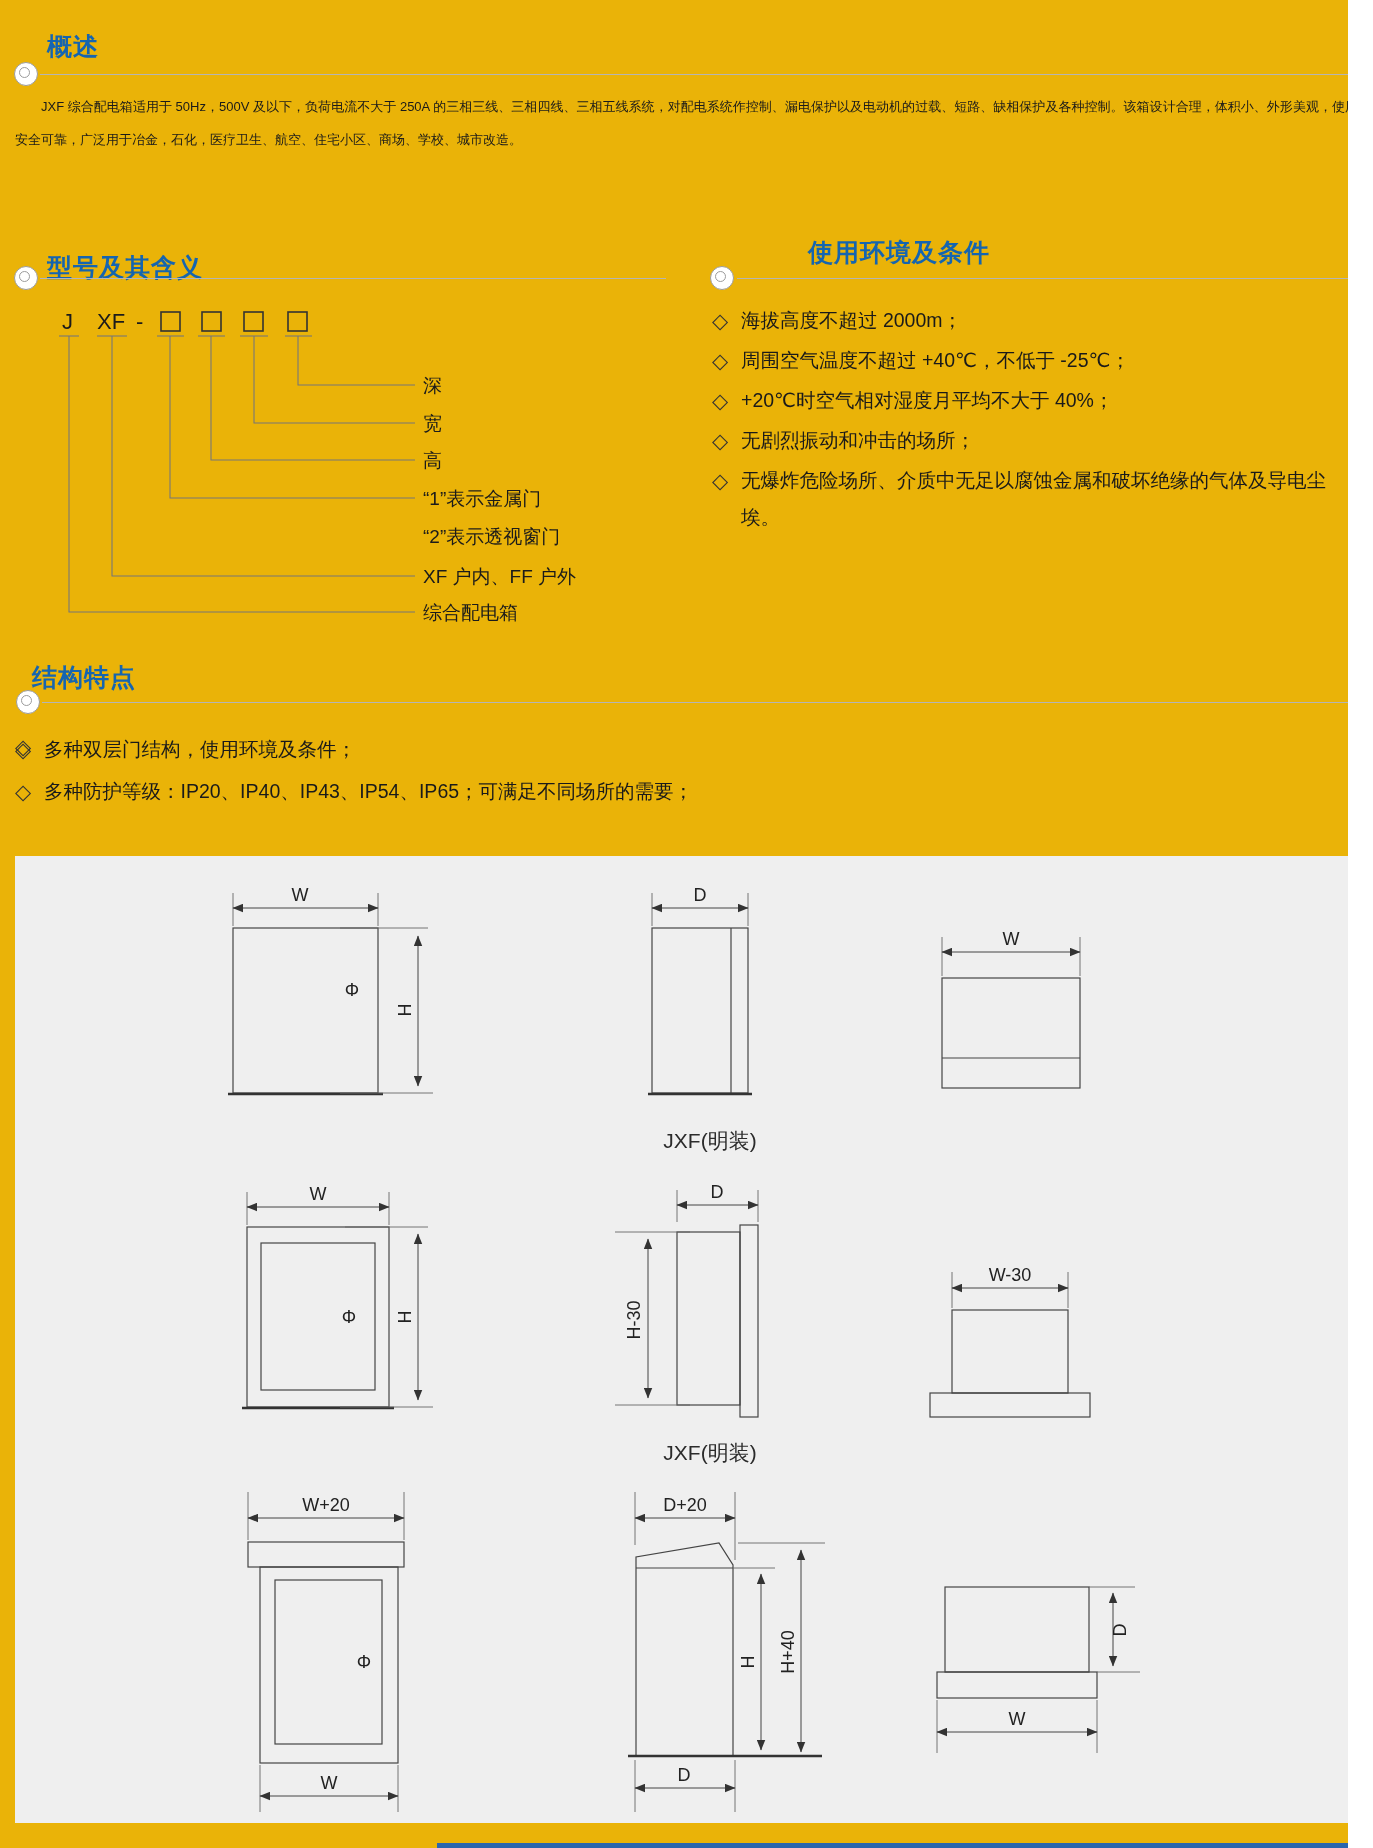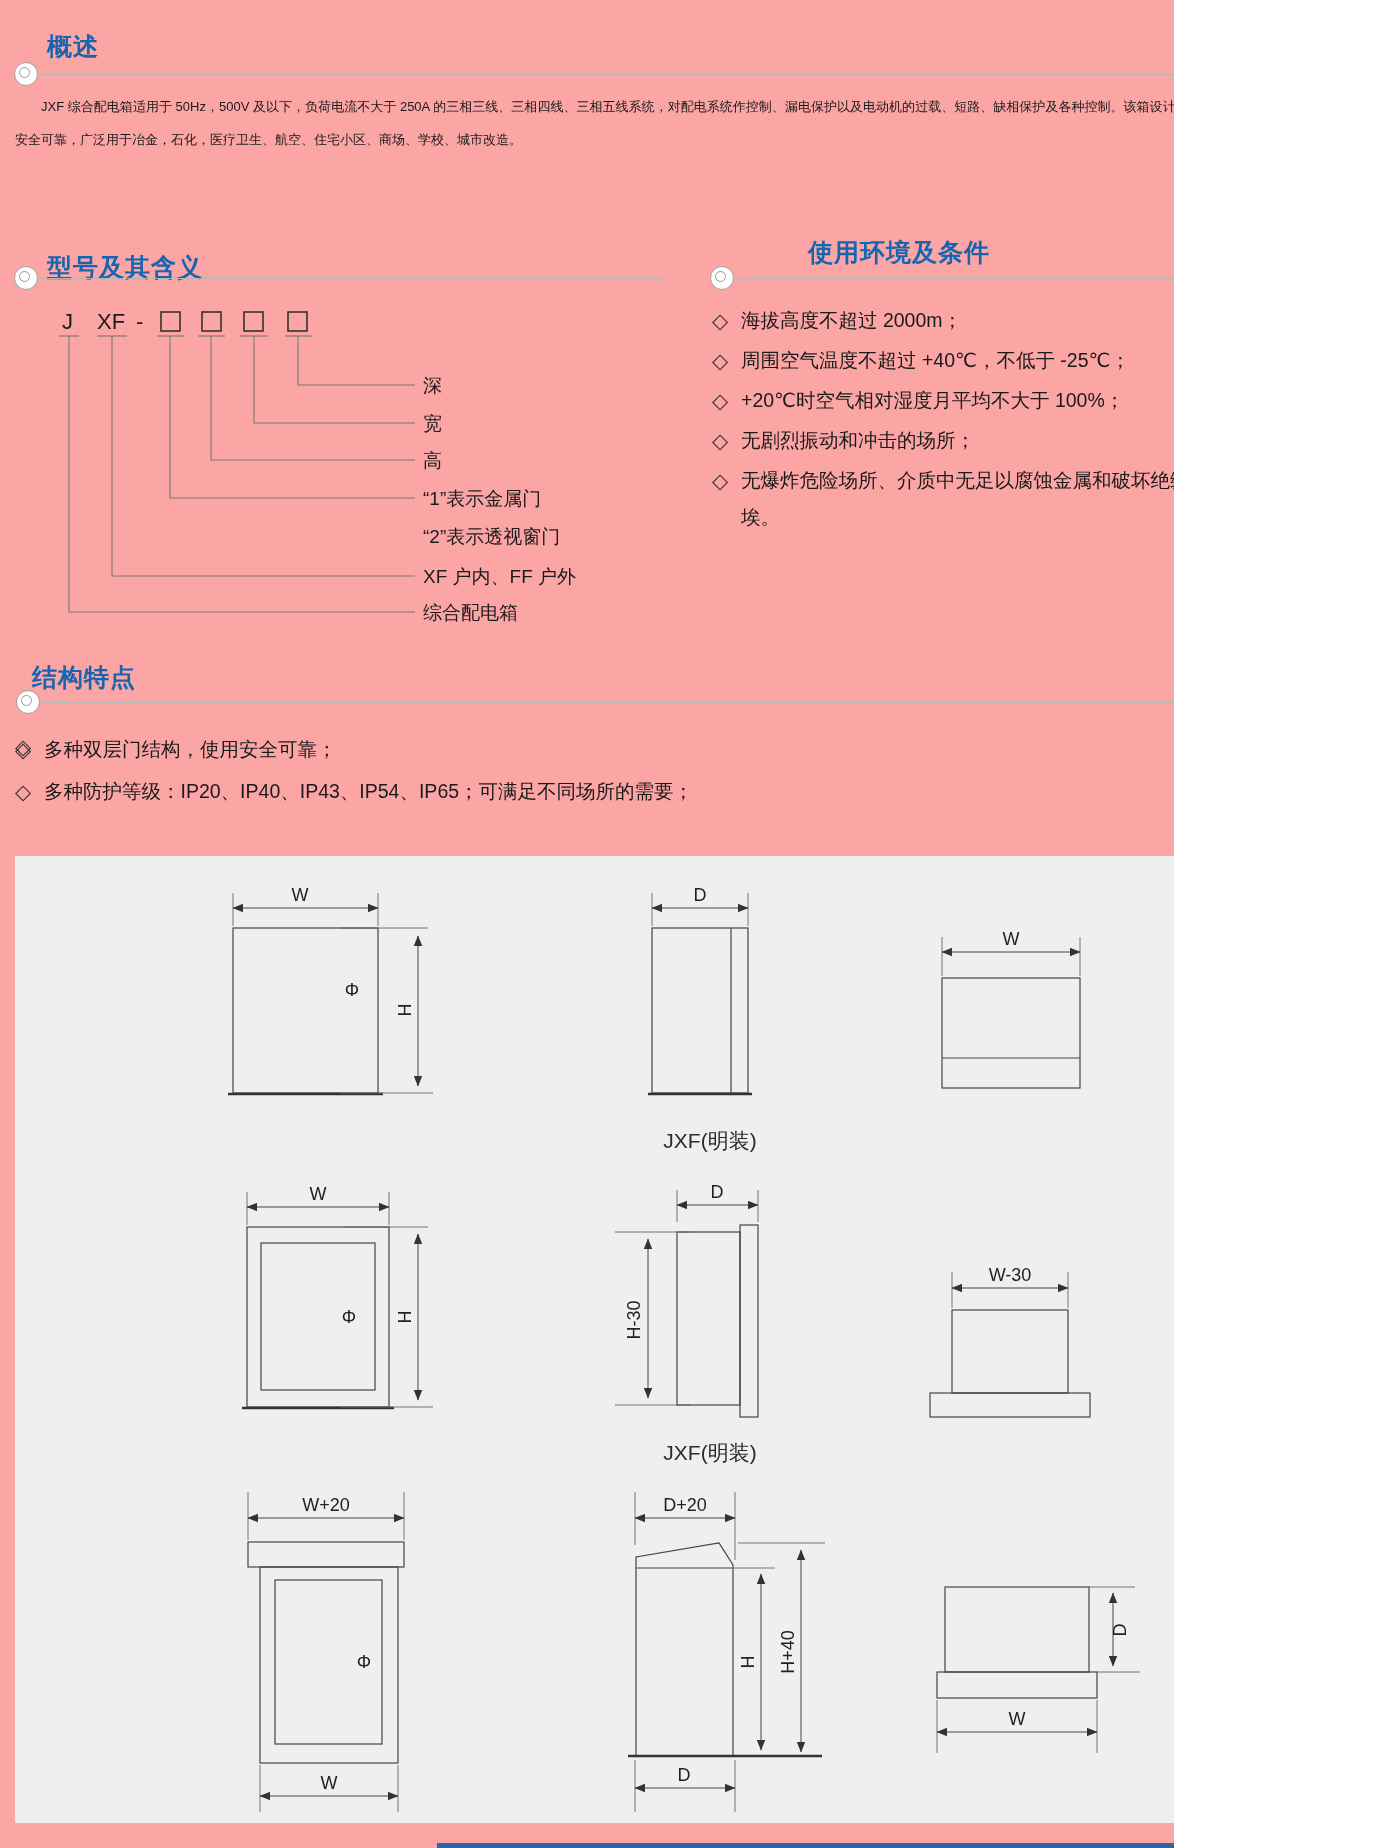--- a/index.html
+++ b/index.html
@@ -2,21 +2,21 @@
 <html style="--heading-blue: #1565b0; --panel-gray: #efefef; --bottom-bar-blue: #2a66ae;"><head>
 <meta charset="utf-8">
 <style>
   :root{
     --heading-blue:#1565b0;
     --panel-gray:#efefef;
     --bottom-bar-blue:#2a66ae;
   }
   html,body{margin:0;padding:0;background:#fff;}
   #page{
-    position:relative;width:1174px;height:1848px;background:#fca5a5;overflow:hidden;
+    position:relative;width:1348px;height:1848px;background:#eab308;overflow:hidden;
     font-family:"Liberation Sans","DejaVu Sans",sans-serif;color:#1b1b1b;
   }
   .sec-heading{
     position:absolute;font-size:25px;font-weight:bold;color:var(--heading-blue);
     letter-spacing:1px;white-space:nowrap;
   }
   .rule{position:absolute;height:1px;background:#b5b5b5;}
   .orn{
     position:absolute;width:24px;height:24px;border:1.6px solid #9c9c9c;border-radius:50%;
     background:#fff;box-sizing:border-box;z-index:2;
@@ -117,21 +117,21 @@
     <div class="item">
       <span class="dia">◇</span>
       <span>海拔高度不超过 2000m；</span>
     </div>
     <div class="item">
       <span class="dia">◇</span>
       <span>周围空气温度不超过 +40℃，不低于 -25℃；</span>
     </div>
     <div class="item">
       <span class="dia">◇</span>
-      <span>+20℃时空气相对湿度月平均不大于 100%；</span>
+      <span>+20℃时空气相对湿度月平均不大于 40%；</span>
     </div>
     <div class="item">
       <span class="dia">◇</span>
       <span>无剧烈振动和冲击的场所；</span>
     </div>
     <div class="item">
       <span class="dia">◇</span>
       <span>无爆炸危险场所、介质中无足以腐蚀金属和破坏绝缘的气体及导电尘埃。</span>
     </div>
   </div>
@@ -139,21 +139,21 @@
   <div class="sec-heading" style="left:32px;top:661px;">结构特点</div>
   <div class="rule" style="left:42px;top:702px;width:1316px;"></div>
   <div class="orn" style="left:16px;top:690px;"></div>
 
   <div class="dlist" style="left:15px;top:727px;width:1343px;">
     <div class="item" style="line-height:39px;">
       <span class="dia">◇</span>
     </div>
     <div class="item" style="line-height:39px;">
       <span class="dia">◇</span>
-      <span>多种双层门结构，使用安全可靠；</span>
+      <span>多种双层门结构，使用环境及条件；</span>
     </div>
     <div class="item" style="line-height:39px;">
       <span class="dia">◇</span>
       <span>多种防护等级：IP20、IP40、IP43、IP54、IP65；可满足不同场所的需要；</span>
     </div>
   </div>
 
   <div id="gray-panel">
     <svg width="1343" height="967" viewBox="15 856 1343 967">
       <defs>

